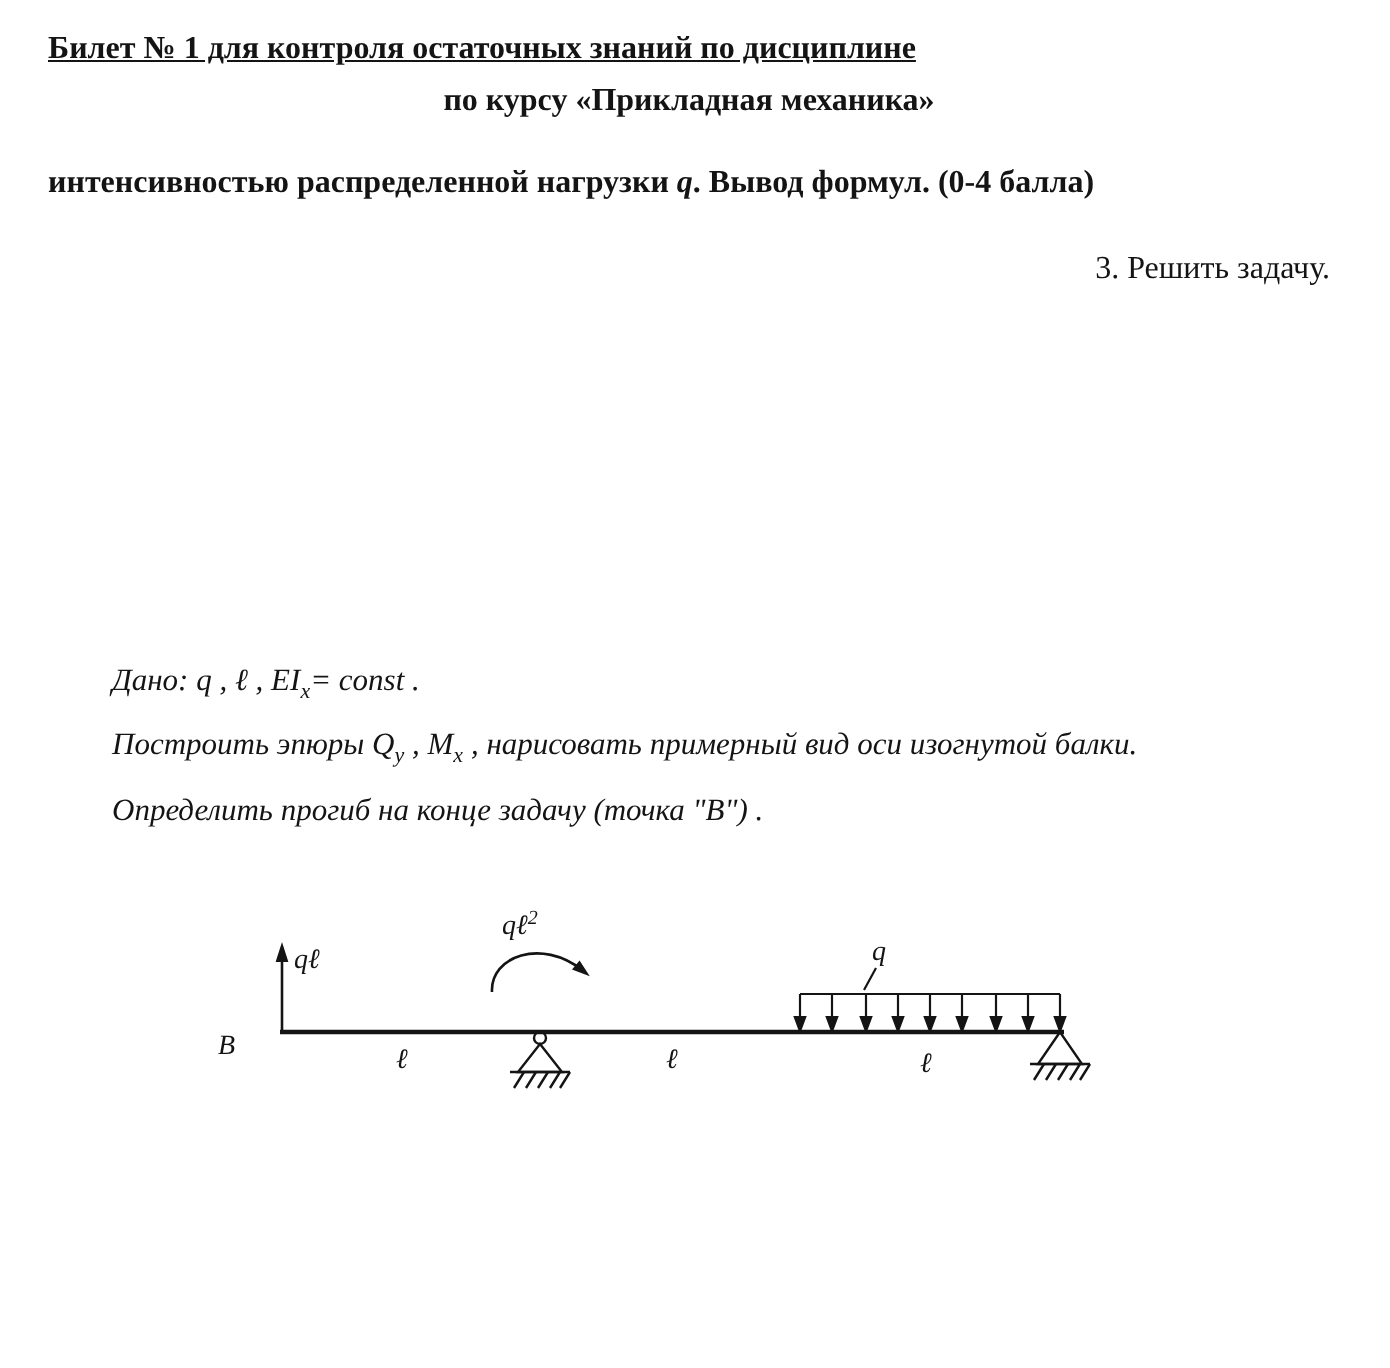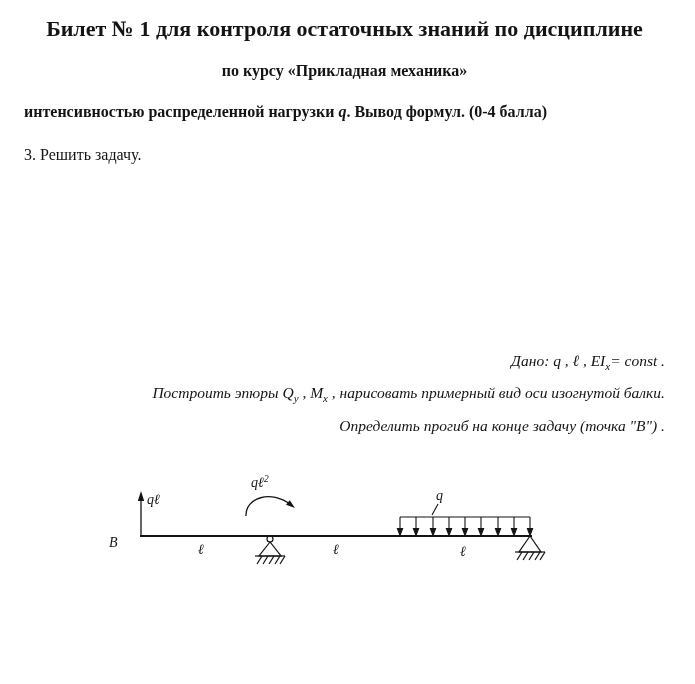--- a/index.html
+++ b/index.html
@@ -2,33 +2,33 @@
 <html><head>
 <meta charset="utf-8">
 <style>
   * { box-sizing: border-box; }
   html, body { margin: 0; padding: 0; background: #ffffff; }
   .page {
     width: 695px; height: 684px; overflow: hidden; background: #ffffff;
     font-family: "Liberation Serif", "DejaVu Serif", serif;
     color: #141414; padding: 10px 30px 0 24px; position: relative;
   }
-  .title1 { text-align: center; font-weight: 700; font-size: 22px; margin: 6px 0 0; }
-  .title2 { text-align: center; font-weight: 700; font-size: 16px; margin: 20px 0 0; }
+  .title1 { font-weight: 700; font-size: 16px; margin: 6px 0 0; text-decoration: underline; }
+  .title2 { text-align: center; font-weight: 700; font-size: 16px; margin: 8px 0 0; }
   .q { font-size: 16px; margin: 0; }
   .q1 { margin-top: 18px; }
   .q2 { margin-top: 21px; line-height: 1.38; }
   .jline { display: block; text-align: justify; text-align-last: justify; }
   .q2 .line2 { display: block; font-weight: bold; }
   .q3 { margin-top: 20px; line-height: 1.45; }
-  .q3 span { display: block; }
+  .q3 span { display: block; text-align: right; }
   .math { font-style: italic; }
   sub { font-size: 11px; line-height: 0; }
   .given {
-    margin: 185px 0 0 32px; font-style: italic; font-size: 15.5px; line-height: 1.3; text-align: right;
+    margin: 185px 0 0 32px; font-style: italic; font-size: 15.5px; line-height: 1.3;
   }
   .given .gline { margin-top: 12px; }
   .given .gline:first-child { margin-top: 0; }
   .diagram-wrap { margin: 36px 0 0 81px; }
   svg { display: block; }
   .svgit {
     font-family: "Liberation Serif", "DejaVu Serif", "DejaVu Sans", serif;
     font-style: italic; font-size: 14px; fill: #141414;
   }
   .svgit-small { font-size: 10px; }

